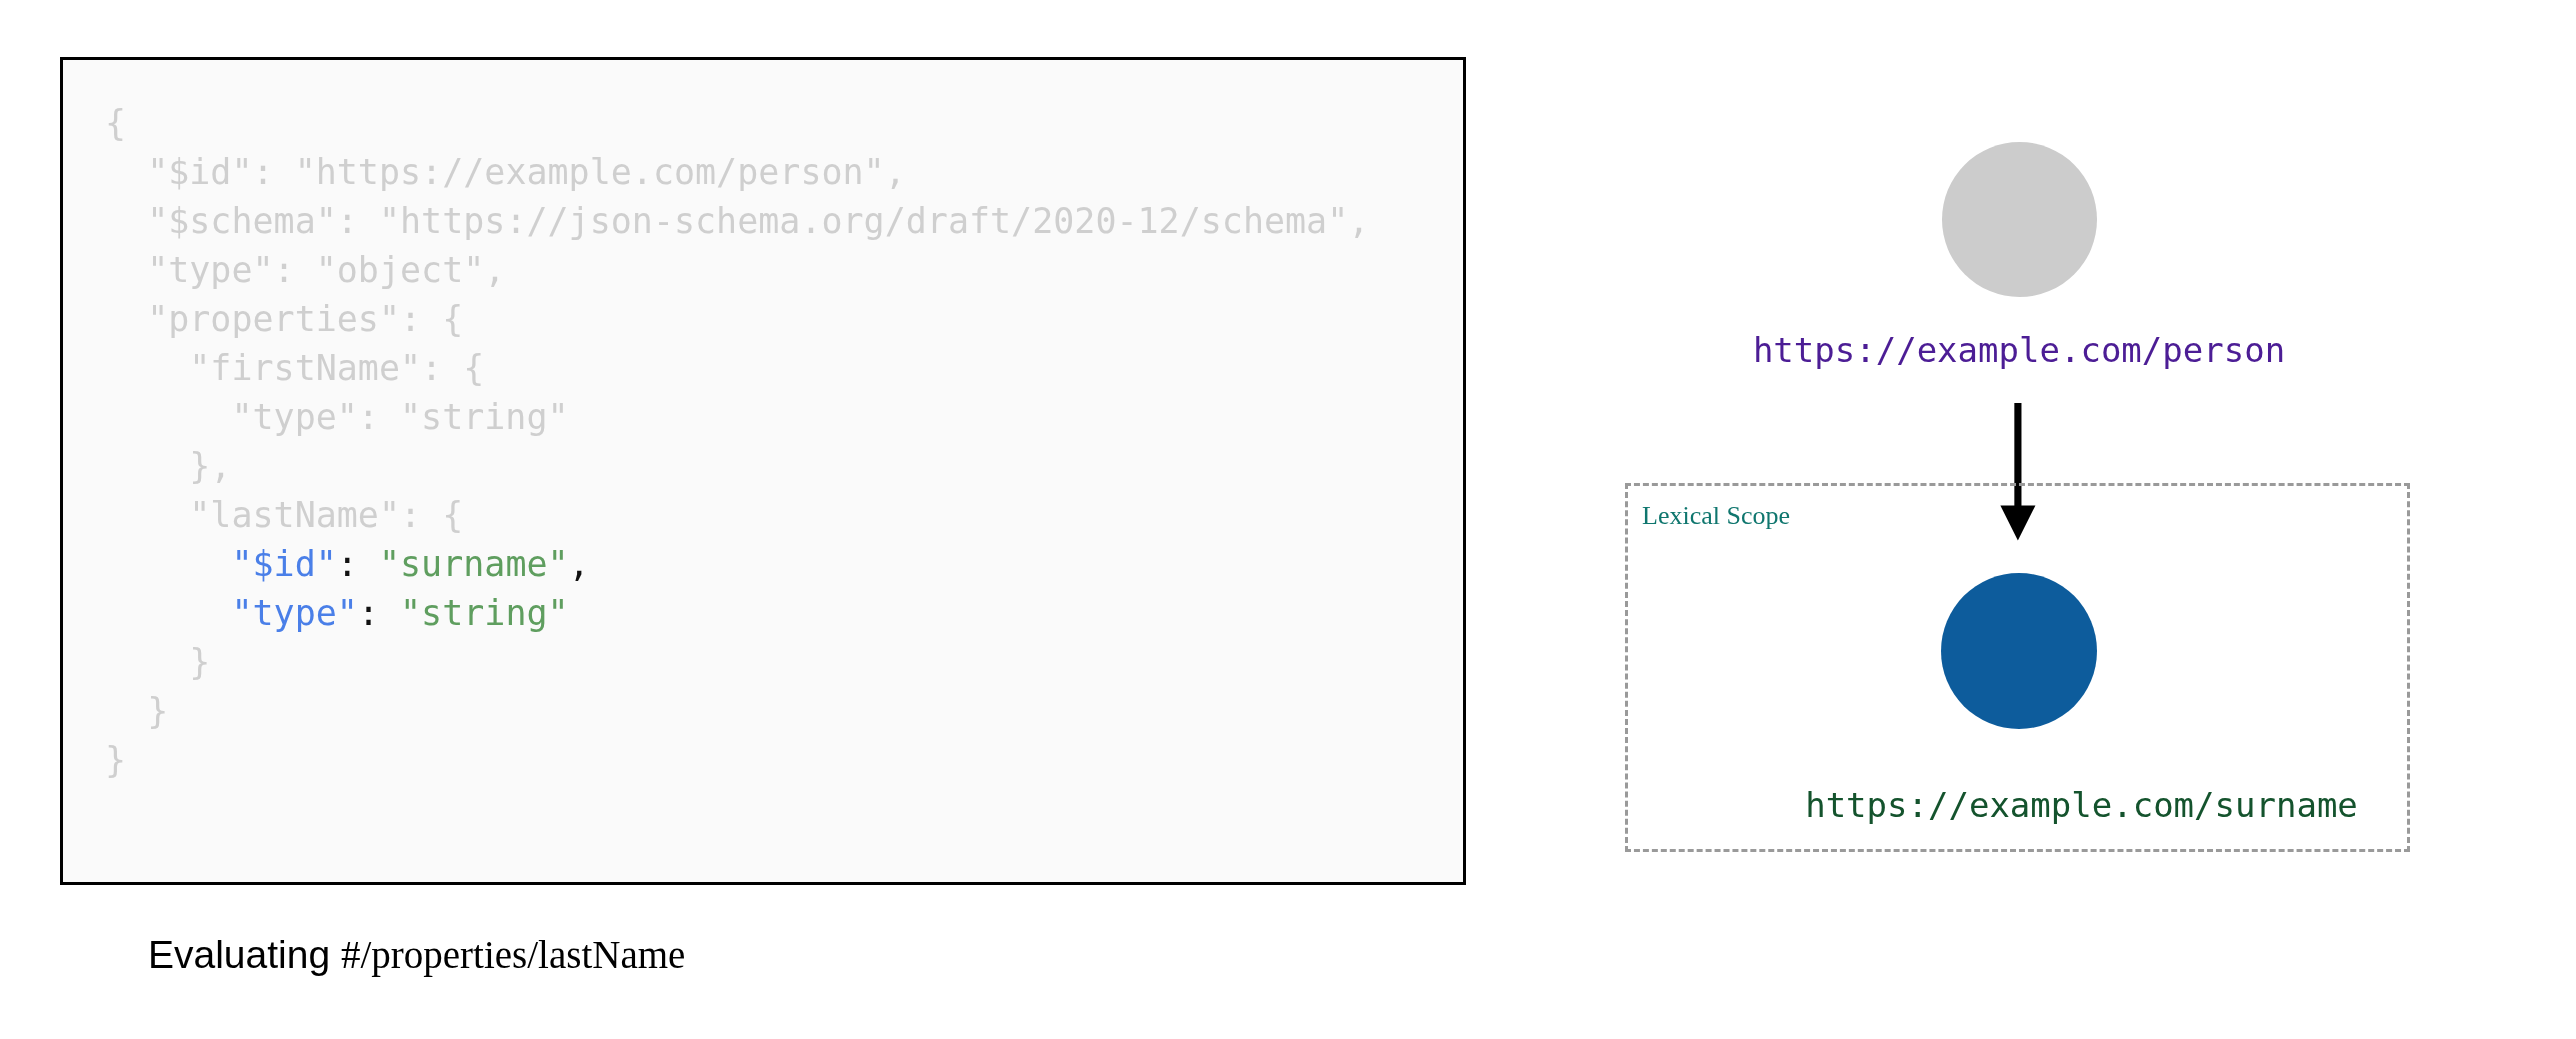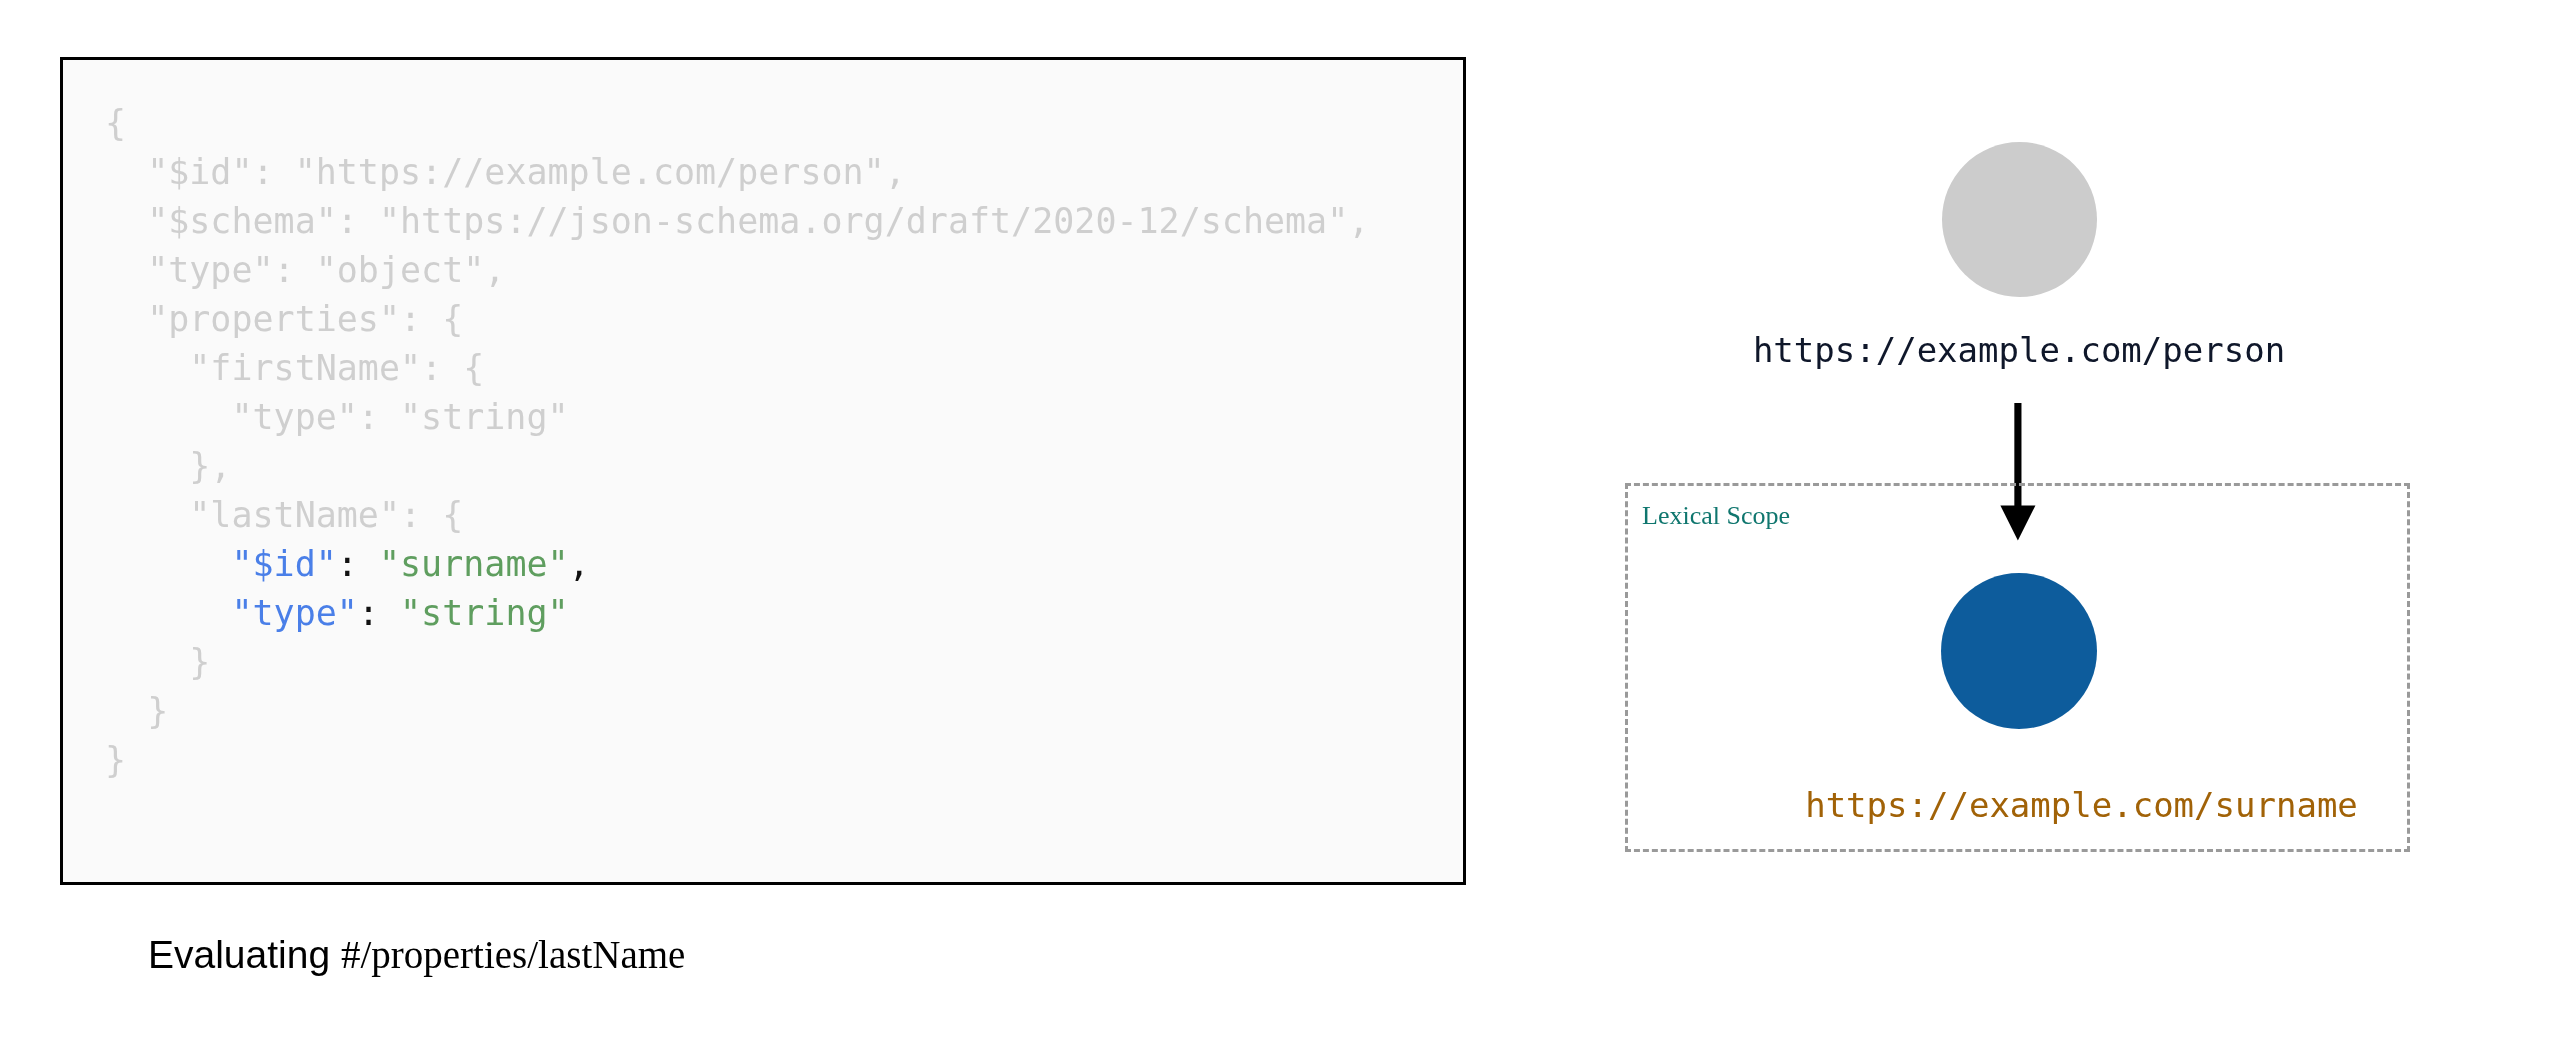--- a/index.html
+++ b/index.html
@@ -89,21 +89,21 @@
     background: #cccccc;
   }
   #label-person {
     position: absolute;
     left: 0;
     top: 330px;
     width: 972px;
     text-align: center;
     font-family: "DejaVu Sans Mono", "Liberation Mono", monospace;
     font-size: 34px;
-    color: #0f172a;
+    color: #4c1d95;
     white-space: nowrap;
   }
 
   
   #scope-arrow {
     position: absolute;
     left: 455px;   
     top: 403px;
     width: 65px;
     height: 146px;
@@ -140,21 +140,21 @@
     background: #0d5c9c;
   }
   #label-surname {
     position: absolute;
     left: 92px;
     top: 785px;
     width: 913px;
     text-align: center;
     font-family: "DejaVu Sans Mono", "Liberation Mono", monospace;
     font-size: 34px;
-    color: #a16207;
+    color: #14532d;
     white-space: nowrap;
   }
 </style>
 </head>
 <body>
 
 <div id="code-panel">
 
   <div id="code-box">
     <pre id="code-listing"><span class="ln"><span class="dim">{</span></span><span class="ln">  <span class="dim">"$id": "https://example.com/person",</span></span><span class="ln">  <span class="dim">"$schema": "https://json-schema.org/draft/2020-12/schema",</span></span><span class="ln">  <span class="dim">"type": "object",</span></span><span class="ln">  <span class="dim">"properties": {</span></span><span class="ln">    <span class="dim">"firstName": {</span></span><span class="ln">      <span class="dim">"type": "string"</span></span><span class="ln">    <span class="dim">},</span></span><span class="ln">    <span class="dim">"lastName": {</span></span><span class="ln">      <span class="key">"$id"</span><span class="punct">: </span><span class="str">"surname"</span><span class="punct">,</span></span><span class="ln">      <span class="key">"type"</span><span class="punct">: </span><span class="str">"string"</span></span><span class="ln">    <span class="dim">}</span></span><span class="ln">  <span class="dim">}</span></span><span class="ln"><span class="dim">}</span></span></pre>

